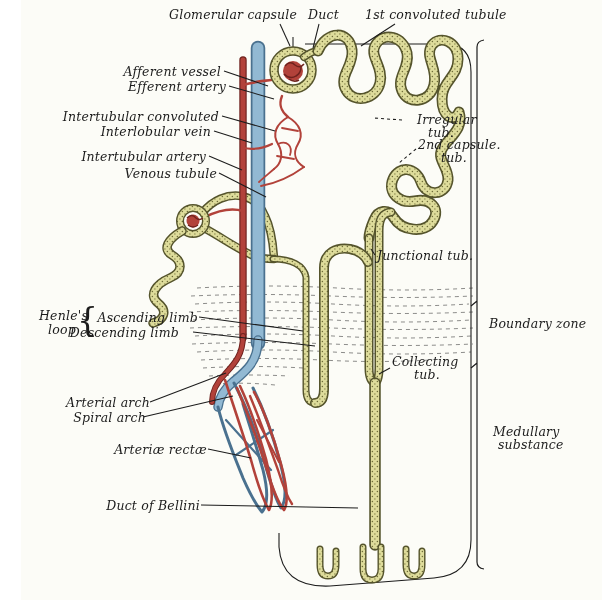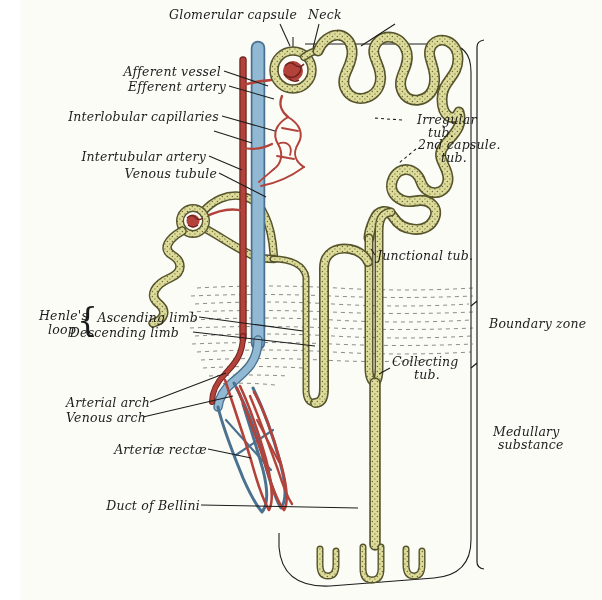--- a/index.html
+++ b/index.html
@@ -179,42 +179,44 @@
     <path class="ink" d="M180,505 L337,508"></path>
     <path class="ink" d="M369,368 L358,374"></path>
   </g>
 
   <g>
     <path class="ink" style="stroke-width:1.2" d="M456,47 Q456,41 463,40 M456,47 L456,562 M456,562 Q456,568 463,569 M456,301 L450,306 M456,363 L450,368"></path>
   </g>
 </svg>
 
 <div class="lbl" style="left:148px;top:8px">Glomerular capsule</div>
-<div class="lbl" style="left:287px;top:8px">Neck</div>
+<div class="lbl" style="left:287px;top:8px">Duct</div>
+<div class="lbl" style="left:344px;top:8px">1st convoluted tubule</div>
 
 <div class="lbl" style="right:402px;top:65px">Afferent vessel</div>
 <div class="lbl" style="right:397px;top:80px">Efferent artery</div>
-<div class="lbl" style="right:404px;top:110px">Interlobular capillaries</div>
+<div class="lbl" style="right:404px;top:110px">Intertubular convoluted</div>
+<div class="lbl" style="right:412px;top:125px">Interlobular vein</div>
 <div class="lbl" style="right:417px;top:150px">Intertubular artery</div>
 <div class="lbl" style="right:406px;top:167px">Venous tubule</div>
 
 <div class="lbl" style="left:396px;top:113px">Irregular</div>
 <div class="lbl" style="left:407px;top:126px">tub.</div>
 <div class="lbl" style="left:397px;top:138px">2nd capsule.</div>
 <div class="lbl" style="left:420px;top:151px">tub.</div>
 <div class="lbl" style="left:356px;top:249px">Junctional tub.</div>
 
 <div class="lbl" style="left:18px;top:309px">Henle's</div>
 <div class="lbl" style="left:27px;top:323px">loop</div>
 <div class="brace" style="left:56px;top:303px">{</div>
 <div class="lbl" style="right:425px;top:311px">Ascending limb</div>
 <div class="lbl" style="right:444px;top:326px">Descending limb</div>
 
 <div class="lbl" style="right:473px;top:396px">Arterial arch</div>
-<div class="lbl" style="right:477px;top:411px">Venous arch</div>
+<div class="lbl" style="right:477px;top:411px">Spiral arch</div>
 <div class="lbl" style="right:416px;top:443px">Arteriæ rectæ</div>
 <div class="lbl" style="right:423px;top:499px">Duct of Bellini</div>
 
 <div class="lbl" style="left:371px;top:355px">Collecting</div>
 <div class="lbl" style="left:393px;top:368px">tub.</div>
 
 <div class="lbl" style="left:468px;top:317px">Boundary zone</div>
 <div class="lbl" style="left:472px;top:425px">Medullary</div>
 <div class="lbl" style="left:477px;top:438px">substance</div>
 

